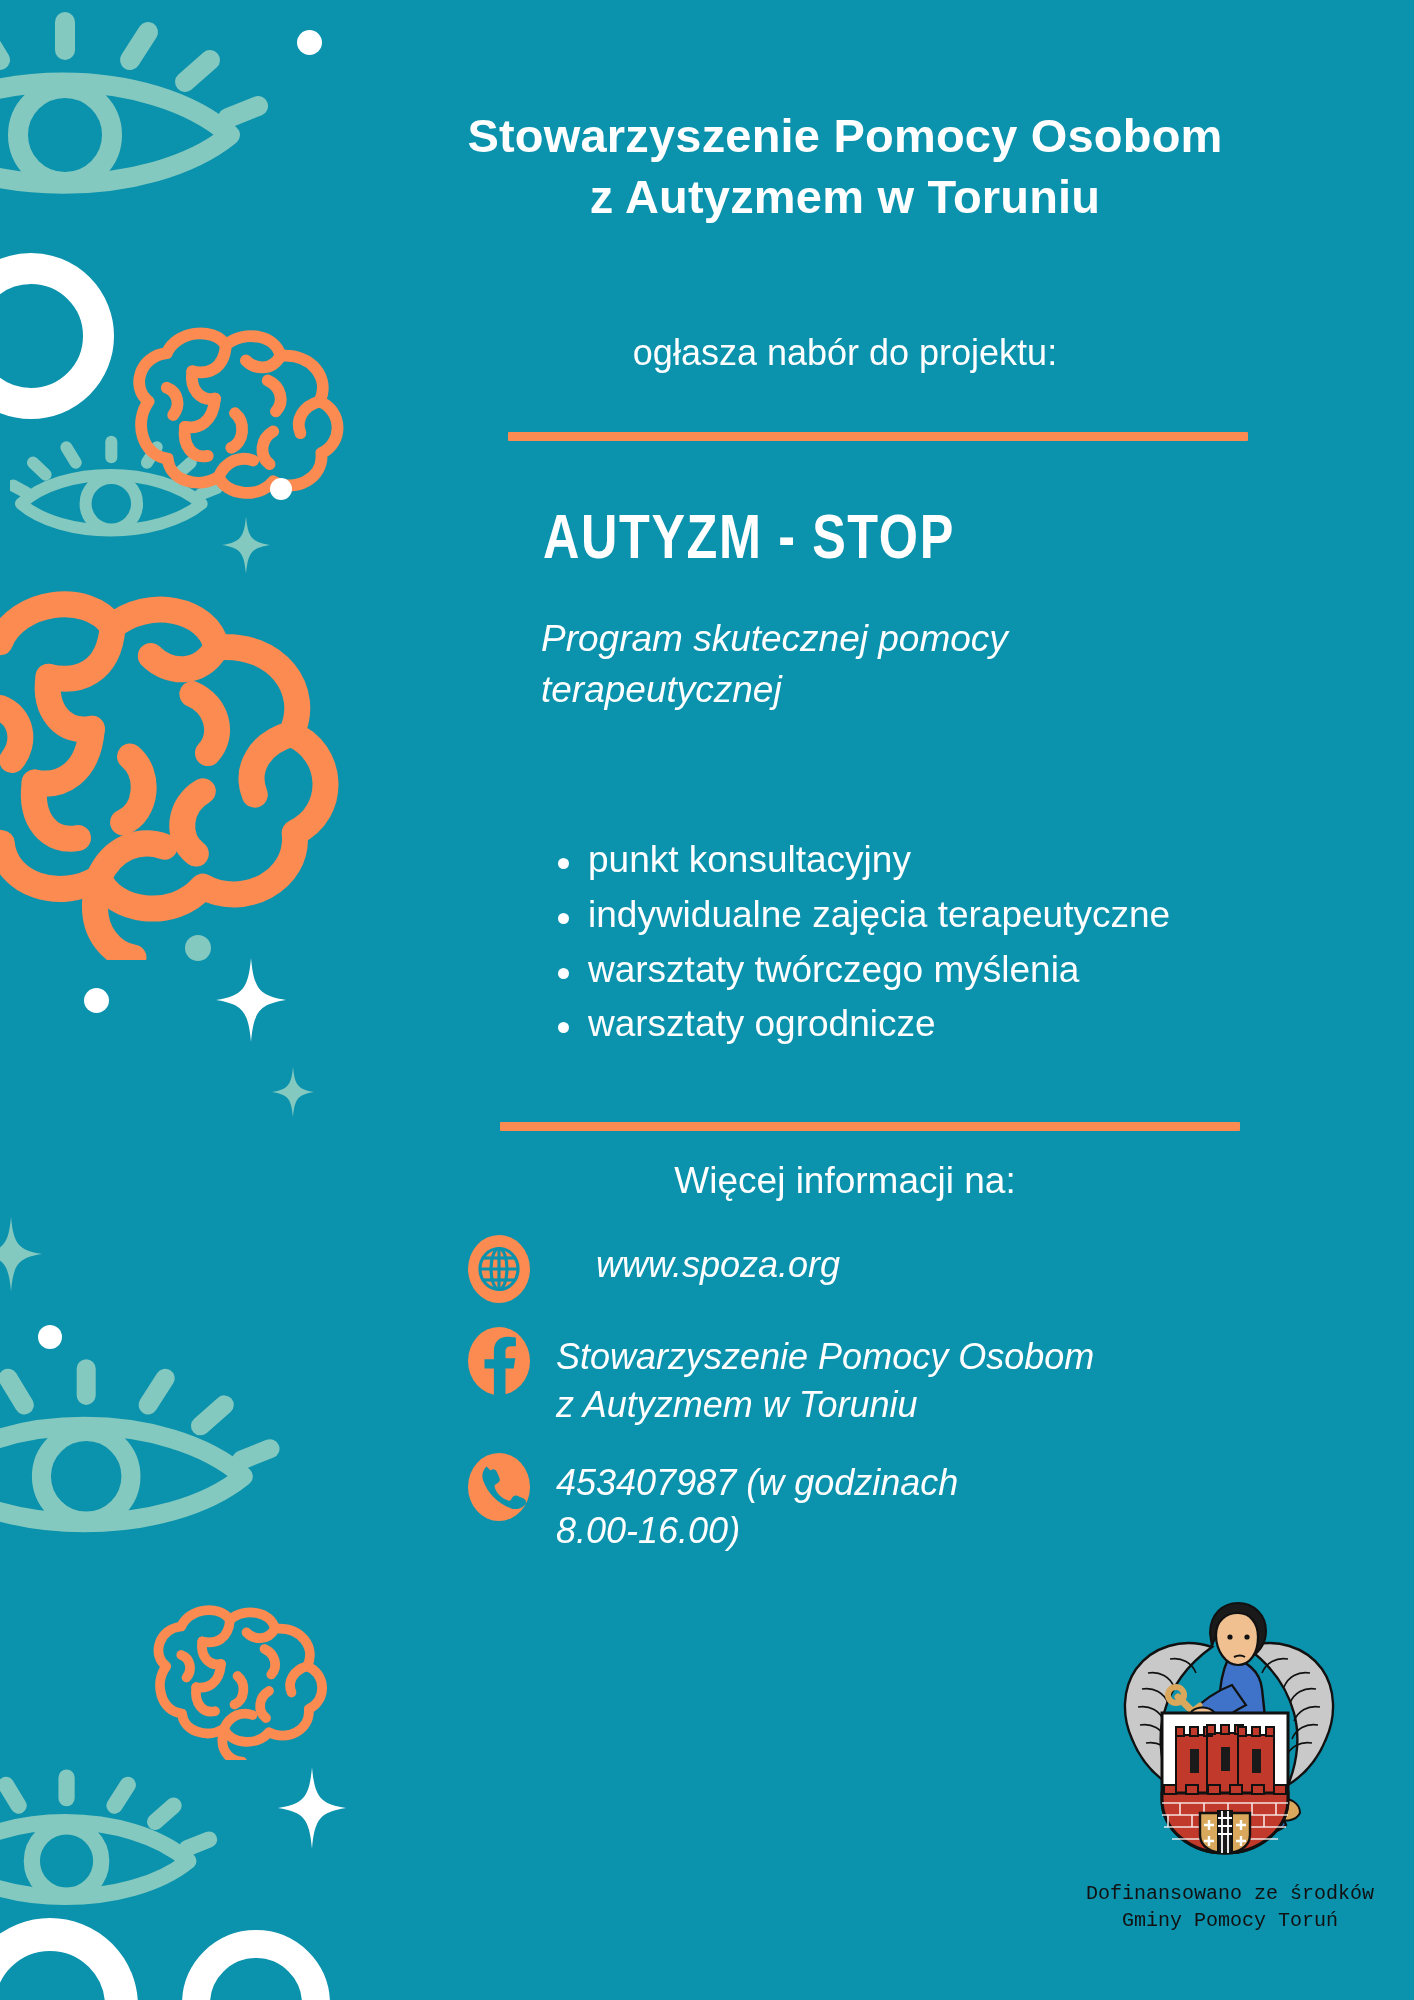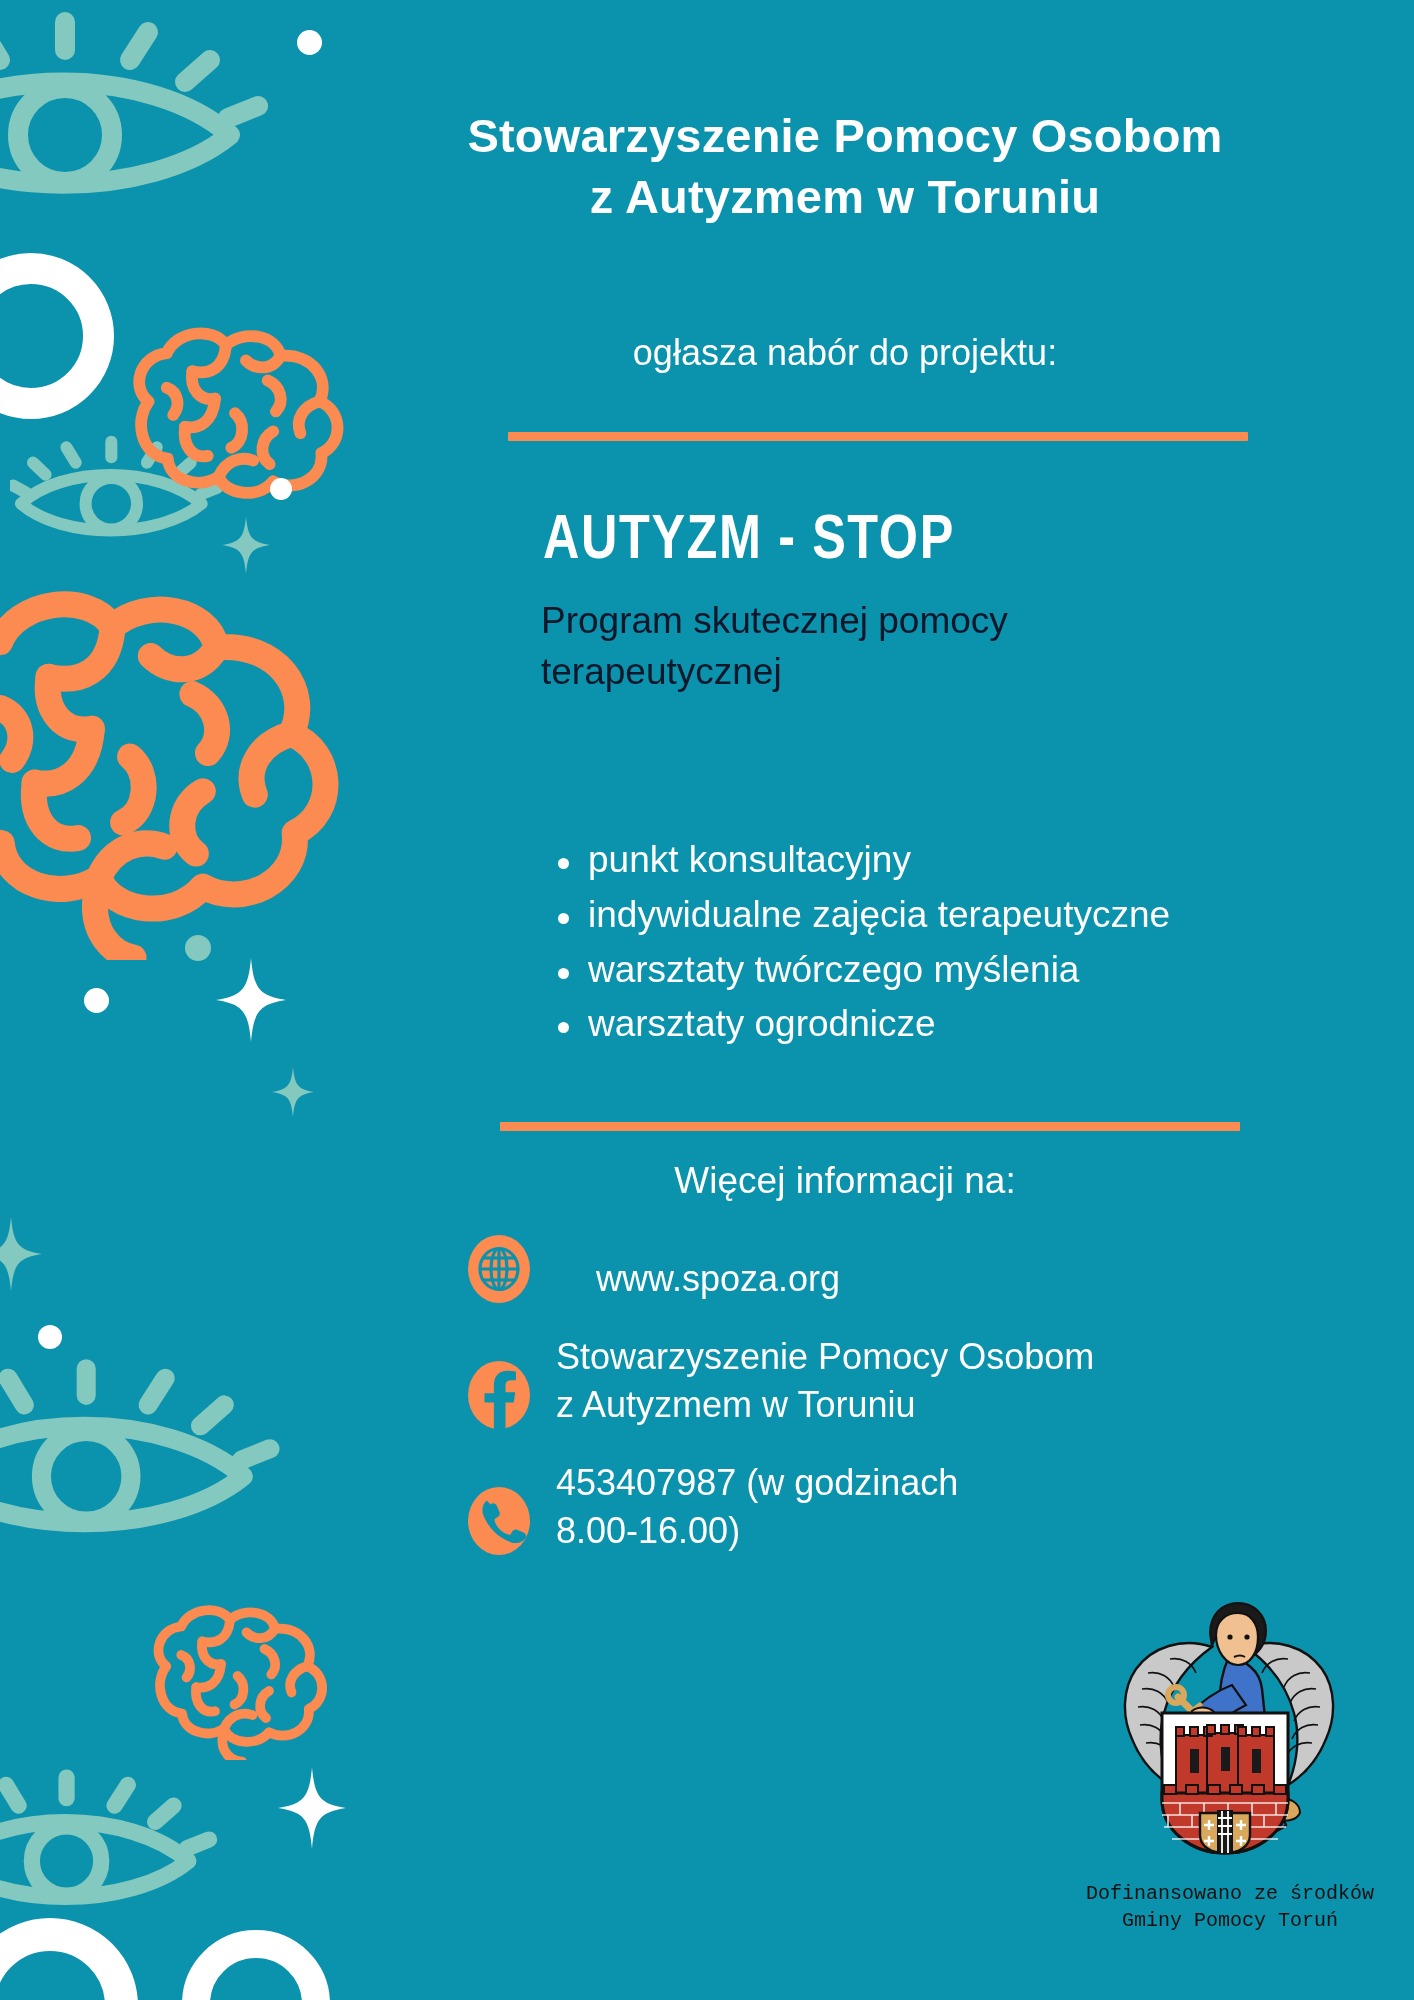--- a/index.html
+++ b/index.html
@@ -31,22 +31,22 @@
   .rule-bottom{left:500px;top:1122px;width:740px;}
 
   .proj-title{
     position:absolute;left:543px;top:500px;
     color:#ffffff;font-size:63px;font-weight:bold;
     font-family:"Liberation Sans Narrow","Liberation Sans",sans-serif;
     transform:scaleX(.80);transform-origin:left top;
     letter-spacing:2px;white-space:nowrap;
   }
   .proj-sub{
-    position:absolute;left:541px;top:595px;width:680px;
-    color:#0f172a;font-size:37px;font-weight:400;line-height:1.38;
+    position:absolute;left:541px;top:613px;width:680px;
+    color:#ffffff;font-size:37px;font-weight:400;line-height:1.38;font-style:italic;
   }
   .plan-head{
     position:absolute;left:380px;top:770px;width:930px;
     text-align:center;color:#ffffff;font-size:37px;line-height:1.3;
   }
   ul.plan-list{
     position:absolute;left:545px;top:828px;margin:5px;padding:0;
     list-style:none;color:#ffffff;font-size:37px;line-height:1.48;
   }
   ul.plan-list li{position:relative;padding-left:38px;white-space:nowrap;}
@@ -55,21 +55,21 @@
     width:11px;height:11px;border-radius:50%;background:#ffffff;
   }
 
   .more-head{
     position:absolute;left:380px;top:1160px;width:930px;
     text-align:center;color:#ffffff;font-size:37px;
   }
 
   
   .contact{position:absolute;left:468px;top:1235px;width:820px;}
-  .crow{display:flex;align-items:flex-end;margin-bottom:24px;}
+  .crow{display:flex;align-items:flex-start;margin-bottom:24px;font-style:italic;}
   .cicon{
     width:62px;height:68px;flex:0 0 62px;margin-right:26px;
     position:relative;
   }
   .cicon .blob{
     position:absolute;left:0;top:0;width:62px;height:68px;
     background:#fb8b50;border-radius:50%;
   }
   .cicon svg{position:absolute;left:0;top:0;}
   .ctext{color:#ffffff;font-size:36px;line-height:1.33;padding-top:6px;}

